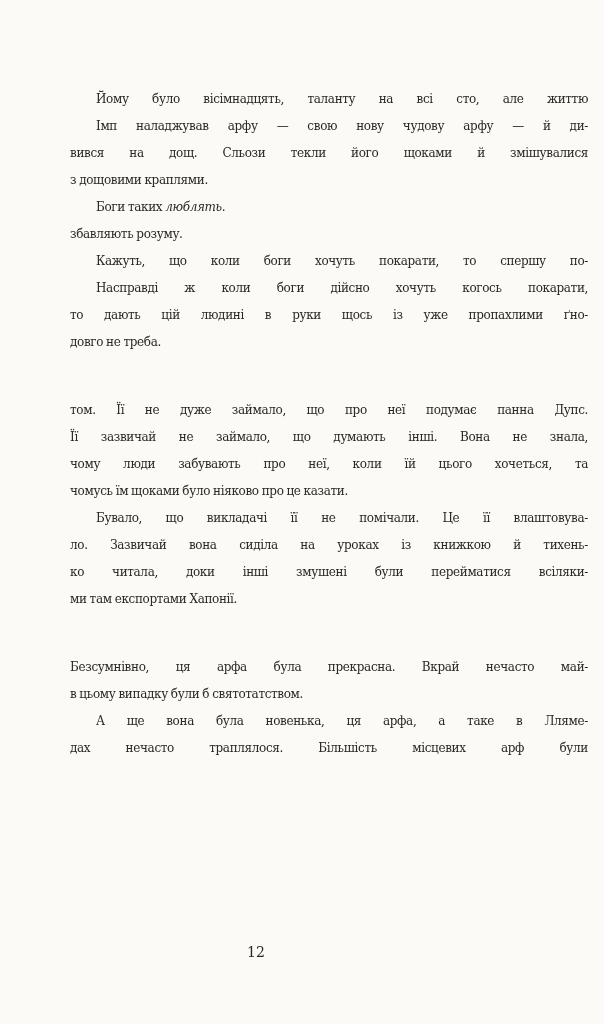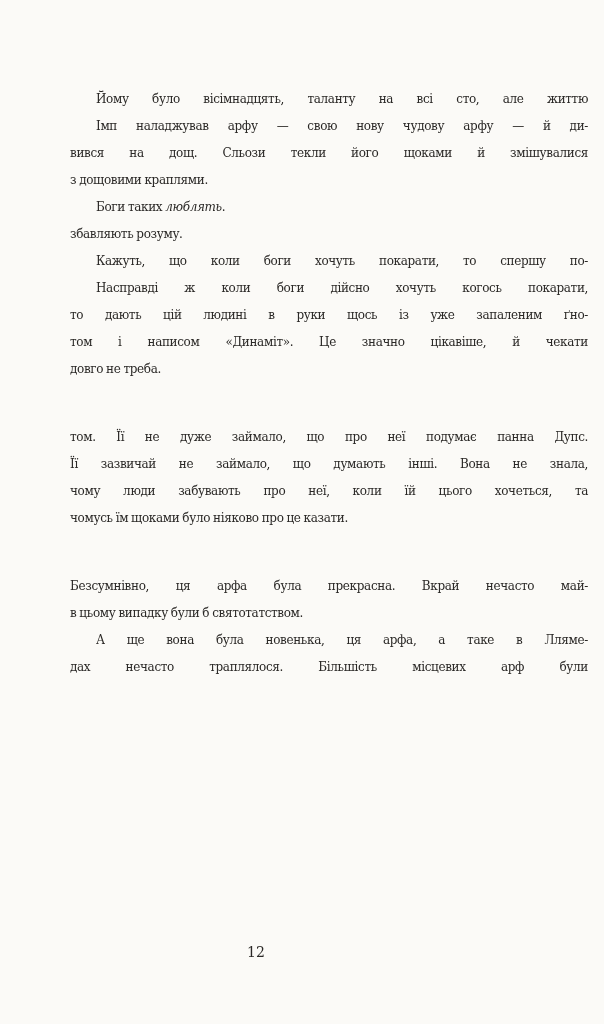--- a/index.html
+++ b/index.html
@@ -71,34 +71,39 @@
     </div>
     <div>
       <span class="line indent last"><span>Боги таких </span><em>люблять</em><span>.</span></span>
     </div>
     <div>
       <span class="line last">збавляють розуму.</span>
       <span class="line indent">Кажуть, що коли боги хочуть покарати, то спершу по-</span>
     </div>
     <div>
       <span class="line indent">Насправді ж коли боги дійсно хочуть когось покарати,</span>
-      <span class="line">то дають цій людині в руки щось із уже запаленим ґно-</span>
-      <span class="line">том і написом «Динаміт». Це значно цікавіше, й чекати</span>
+      <span class="line">то дають цій людині в руки щось із уже пропахлими ґно-</span>
       <span class="line last">довго не треба.</span>
     </div>
   </div>
 
   <div class="section-gap"></div>
 
   <div>
     <div>
       <span class="line">том. Її не дуже займало, що про неї подумає панна Дупс.</span>
       <span class="line">Її зазвичай не займало, що думають інші. Вона не знала,</span>
       <span class="line">чому люди забувають про неї, коли їй цього хочеться, та</span>
       <span class="line last">чомусь їм щоками було ніяково про це казати.</span>
+    </div>
+    <div>
+      <span class="line indent">Бувало, що викладачі її не помічали. Це її влаштовува-</span>
+      <span class="line">ло. Зазвичай вона сиділа на уроках із книжкою й тихень-</span>
+      <span class="line">ко читала, доки інші змушені були перейматися всіляки-</span>
+      <span class="line last">ми там експортами Хапонії.</span>
     </div>
   </div>
 
   <div class="section-gap"></div>
 
   <div>
     <div>
       <span class="line">Безсумнівно, ця арфа була прекрасна. Вкрай нечасто май-</span>
       <span class="line last">в цьому випадку були б святотатством.</span>
     </div>

